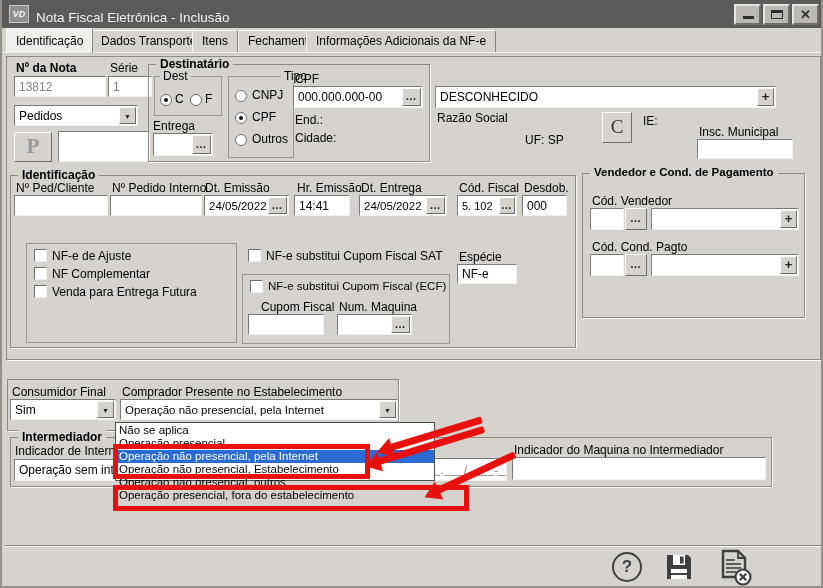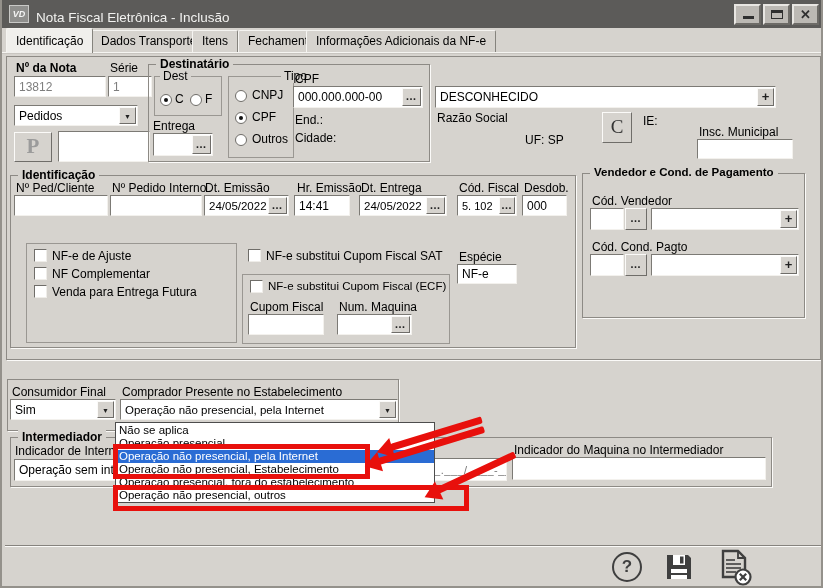--- a/index.html
+++ b/index.html
@@ -36,21 +36,21 @@
   .sqbtn { position:absolute; background:#d6d3ce; border:1px solid; border-color:#fbfaf8 #6f6d69 #6f6d69 #fbfaf8;
            text-align:center; font-weight:bold; color:#222; }
   .dots { right:1px; top:1px; bottom:1px; width:19px; font-size:11px; line-height:15px; letter-spacing:1px; }
   .plus { right:1px; top:1px; bottom:1px; width:17px; font-size:13px; line-height:16px; }
   .cbtn { right:1px; top:1px; bottom:1px; width:17px; font-size:7px; line-height:17px; color:#222; }
   
   .cb { position:absolute; width:13px; height:13px; background:#fff; border:1px solid; border-color:#6f6d69 #efede9 #efede9 #6f6d69; }
   .rd { position:absolute; width:12px; height:12px; background:#fff; border:1px solid #6f6d69; border-radius:50%; }
   .rd.on::after { content:""; position:absolute; left:3px; top:3px; width:4px; height:4px; background:#111; border-radius:50%; }
   
-  .ddl { position:absolute; left:113px; top:422px; width:320px; height:81px; background:#fff; border:1px solid #4d4d4d; z-index:5; padding-top:1px; }
+  .ddl { position:absolute; left:113px; top:422px; width:320px; height:59px; background:#fff; border:1px solid #4d4d4d; z-index:5; padding-top:1px; }
   .ddl .it { height:13px; line-height:13px; font-size:11.5px; padding-left:3px; white-space:nowrap; overflow:hidden; }
   .ddl .it.sel { background:var(--selblue,#2a6cd4); color:#fff; }
   
   .rbox { position:absolute; border:5px solid var(--red,#e8100c); z-index:6; }
   .arrow { position:absolute; height:7px; background:var(--red,#e8100c); transform-origin:left center; z-index:7; border-radius:2px; }
   .arrow::before { content:""; position:absolute; left:-15px; top:-6px; width:0; height:0;
                    border-top:10px solid transparent; border-bottom:10px solid transparent; border-right:16px solid var(--red,#e8100c); }
   
   .divider { position:absolute; left:3px; top:545px; width:817px; height:2px; background:#86837e; border-bottom:1px solid #fbfaf8; }
   .fbtn { position:absolute; cursor:pointer; background:transparent; border:none; }
@@ -187,21 +187,21 @@
   <div class="lbl" style="left:50px; top:267px;">NF Complementar</div>
   <span class="cb" style="left:32px; top:285px;"></span>
   <div class="lbl" style="left:50px; top:285px;">Venda para Entrega Futura</div>
 
   <span class="cb" style="left:246px; top:249px;"></span>
   <div class="lbl" style="left:264px; top:249px;">NF-e substitui Cupom Fiscal SAT</div>
 
   <div class="box" style="left:240px; top:274px; width:208px; height:70px;"></div>
   <span class="cb" style="left:248px; top:280px;"></span>
   <div class="lbl" style="left:266px; top:280px; font-size:11.5px;">NF-e substitui Cupom Fiscal (ECF)</div>
-  <div class="lbl" style="left:248px; top:300px;text-align:right;">Cupom Fiscal</div>
+  <div class="lbl" style="left:259px; top:300px;text-align:right;">Cupom Fiscal</div>
   <div class="fld" style="left:246px; top:314px; width:76px; height:21px;">
       <span class="txt"></span>
     </div>
   <div class="lbl" style="left:337px; top:300px;">Num. Maquina</div>
   <div class="fld" style="left:335px; top:314px; width:75px; height:21px;">
     <span class="txt"></span>
     <span class="sqbtn dots">…</span>
   </div>
 
   <div class="lbl" style="left:457px; top:250px;">Espécie</div>
@@ -256,22 +256,22 @@
   <div class="lbl" style="left:512px; top:443px;">Indicador do Maquina no Intermediador</div>
   <div class="fld" style="left:510px; top:457px; width:254px; height:23px;">
       <span class="txt"></span>
     </div>
 
   <div class="ddl">
     <div class="it">Não se aplica</div>
     <div class="it">Operação presencial</div>
     <div class="it sel">Operação não presencial, pela Internet</div>
     <div class="it">Operação não presencial, Estabelecimento</div>
+    <div class="it">Operação não presencial, outros</div>
     <div class="it">Operação presencial, fora do estabelecimento</div>
-    <div class="it">Operação não presencial, outros</div>
   </div>
 
   <div class="rbox" style="left:111px; top:444px; width:257px; height:35px;"></div>
   <div class="rbox" style="left:111px; top:485px; width:356px; height:26px;"></div>
   <div class="arrow" style="left:389px; top:444px; width:95px; transform:rotate(-17deg);"></div>
   <div class="arrow" style="left:377px; top:458px; width:110px; transform:rotate(-17deg);"></div>
   <div class="arrow" style="left:436px; top:487px; width:85px; transform:rotate(-25deg);"></div>
 
   <div class="divider"></div>
   <button class="fbtn" style="left:610px; top:552px;">

